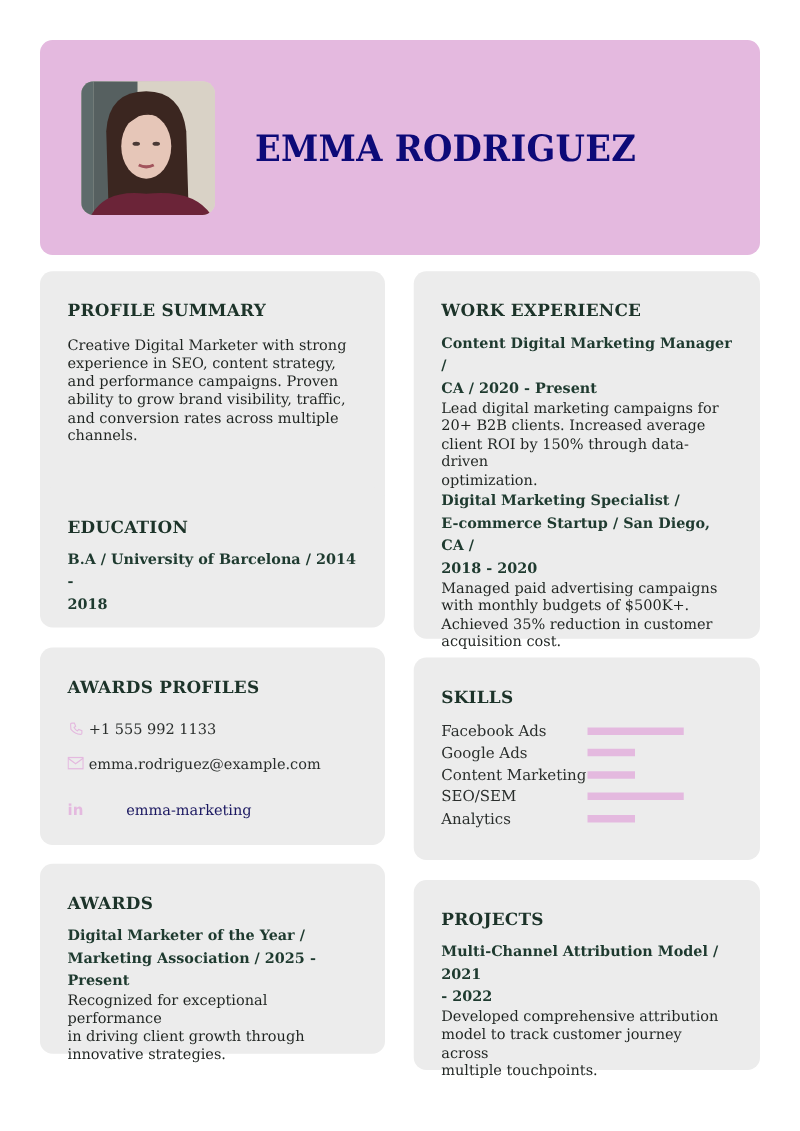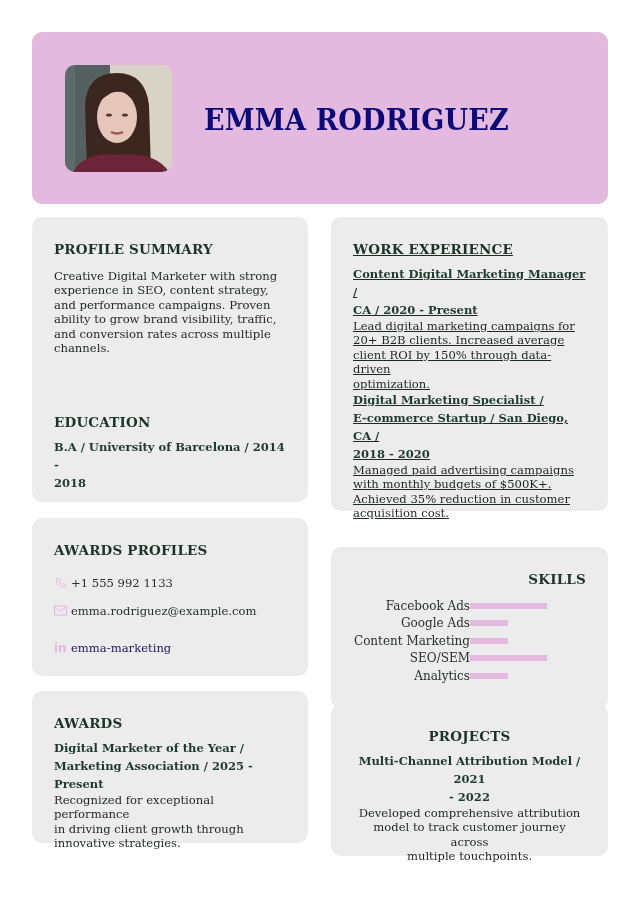--- a/index.html
+++ b/index.html
@@ -32,23 +32,23 @@
   }
   .sub {
     font-weight: bold; font-size: 11.5px; line-height: 18px; color: #1e3a2f;
   }
   .body-text { font-size: 11.6px; line-height: 14.4px; color: #1f2421; }
 
   #c-profile { left: 32px; top: 217px; width: 276px; height: 190px; }
   #c-education { left: 32px; top: 390px; width: 276px; height: 112px; }
   #c-social { left: 32px; top: 518px; width: 276px; height: 158px; }
   #c-awards { left: 32px; top: 691px; width: 276px; height: 152px; }
-  #c-work { left: 331px; top: 217px; width: 277px; height: 294px; text-decoration: underline; }
-  #c-skills { left: 331px; top: 547px; width: 277px; height: 162px; text-align: right; }
-  #c-projects { left: 331px; top: 704px; width: 277px; height: 152px; text-align: center; }
+  #c-work { left: 331px; top: 217px; width: 277px; height: 294px; }
+  #c-skills { left: 331px; top: 526px; width: 277px; height: 162px; }
+  #c-projects { left: 331px; top: 704px; width: 277px; height: 152px; }
 
   .social-row { display: flex; align-items: flex-start; font-size: 11.6px; color: #2a2e2c; height: 16px; }
   .social-row .ic { width: 13px; height: 13px; margin-right: 4px; display: inline-flex; align-items: center; justify-content: center; }
   .social-row .in { font-family: "DejaVu Sans", sans-serif; font-weight: bold; font-size: 12px; color: #e4b9df; width: 13px; margin-right: 4px; }
   .social-row.link span.t { color: #1a1760; }
 
   .skill-row { display: flex; align-items: center; height: 17.5px; font-size: 12px; color: #2a2e2c; }
   .skill-name { width: 117px; }
   .skill-bar { height: 6px; background: #e4b9df; }
 </style>
@@ -105,21 +105,21 @@
   </div>
   <div class="social-row" style="margin-top:12px;">
     <span class="ic">
       <svg width="13" height="11" viewBox="0 0 26 20">
           <rect x="1" y="1" width="24" height="18" fill="none" stroke="#e4b9df" stroke-width="2"></rect>
           <path d="M1 2 L13 11 L25 2" fill="none" stroke="#e4b9df" stroke-width="2"></path>
         </svg>
     </span>
     <span class="t">emma.rodriguez@example.com</span>
   </div>
-  <div class="social-row link" style="margin-top:21px;">
+  <div class="social-row link" style="margin-top:21px;gap:30px;">
     <span class="in">in</span>
     <span class="t">emma-marketing</span>
   </div>
 </div>
 
 <div class="card" id="c-awards">
   <div class="card-title">AWARDS</div>
   <div class="sub" style="margin-top:8px;">
     <div>Digital Marketer of the Year /</div>
     <div>Marketing Association / 2025 - Present</div>

